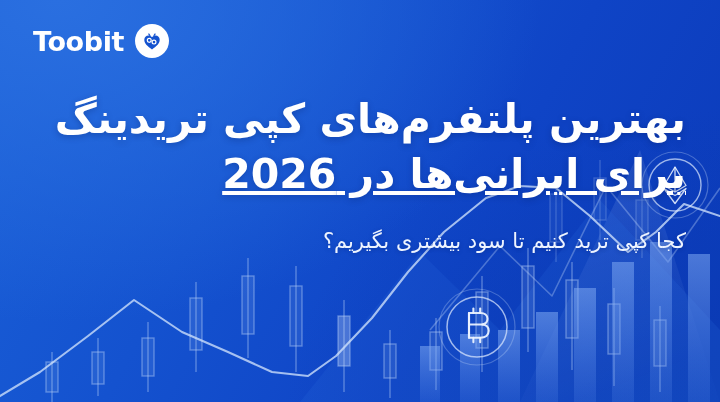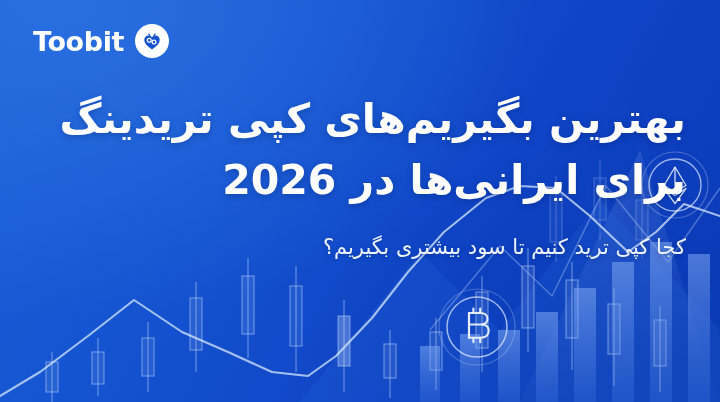--- a/index.html
+++ b/index.html
@@ -59,21 +59,21 @@
   .headline{
     color:#ffffff;
     font-weight:700;
     font-size:41px;
     line-height:1.17;
     margin:0;
     white-space:nowrap;
     text-shadow:0 2px 6px rgba(6,30,95,0.30);
     font-family:"DejaVu Sans","Liberation Sans",sans-serif;
   }
-  .headline.line2{margin-top:13px;}
+  .headline.line2{margin-top:7px;text-decoration:underline;}
   .subline{
     color:#eef4ff;
     font-weight:400;
     font-size:21px;
     line-height:1.35;
     margin:28px 0 0 0;
     white-space:nowrap;
     text-shadow:0 1px 4px rgba(6,30,95,0.30);
     font-family:"DejaVu Sans","Liberation Sans",sans-serif;
   }
@@ -211,21 +211,21 @@
                  1-1.2 2.4-1.9 3.9-1.9 2.5 0 4.5 2 4.5 4.6 0 4.3-3.8 7.2-8.4 10.6z" fill="#1452cf"></path>
         <circle cx="9.0" cy="11.3" r="2.1" fill="none" stroke="#ffffff" stroke-width="1.3"></circle>
         <circle cx="14.2" cy="13.2" r="2.1" fill="none" stroke="#ffffff" stroke-width="1.3"></circle>
         <path d="M8.6 4.4l1.1 1.6M15.3 4.4l-1.1 1.6" stroke="#1452cf" stroke-width="1.4" stroke-linecap="round"></path>
       </svg>
     </span>
     <span id="logo-word">Toobit</span>
   </div>
 
   <div id="copy">
-    <h1 class="headline line1">بهترین بگیریم‌های کپی تریدینگ</h1>
+    <h1 class="headline line1">بهترین پلتفرم‌های کپی تریدینگ</h1>
     <h1 class="headline line2">برای ایرانی‌ها در 2026</h1>
     <p class="subline">کجا کپی ترید کنیم تا سود بیشتری بگیریم؟</p>
   </div>
 
   <div class="coin" id="coin-eth">
     <svg width="70" height="70" viewBox="0 0 70 70" aria-hidden="true">
       <circle cx="35" cy="35" r="33" fill="none" stroke="#cfe1fb" stroke-opacity="0.30" stroke-width="1.2"></circle>
       <circle cx="35" cy="35" r="26" fill="none" stroke="#dbe8fd" stroke-opacity="0.70" stroke-width="1.4"></circle>
       <g fill="none" stroke="#e7f0ff" stroke-opacity="0.90" stroke-width="1.3" stroke-linejoin="round">
         <polygon points="35,17 46,35.5 35,42 24,35.5"></polygon>

